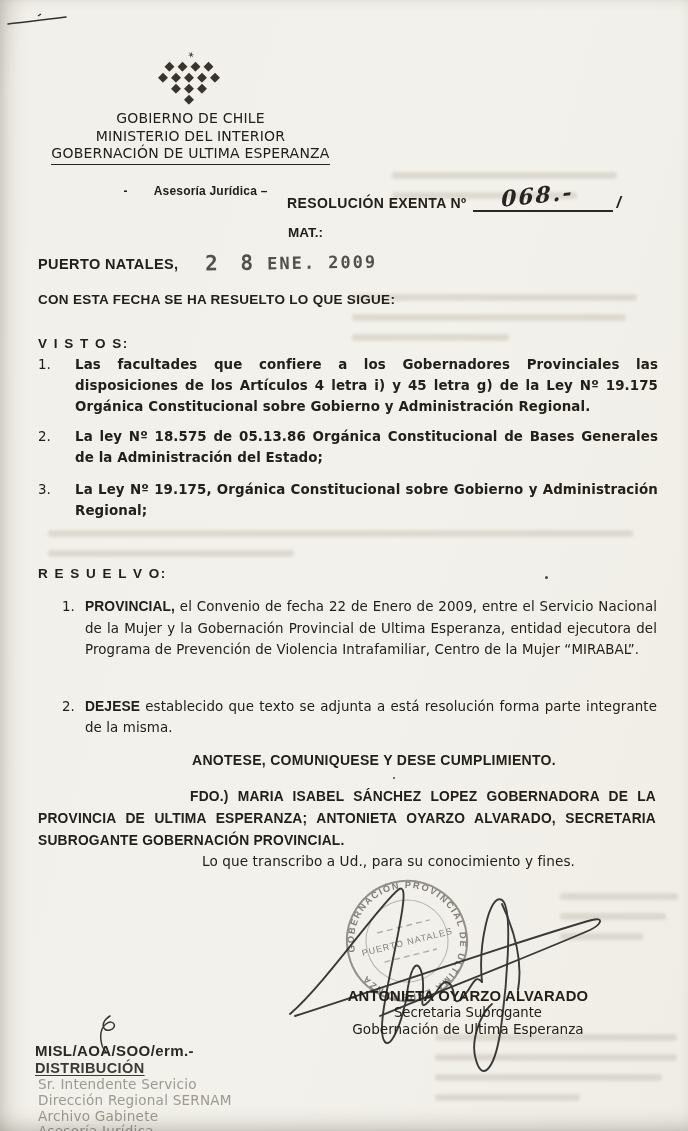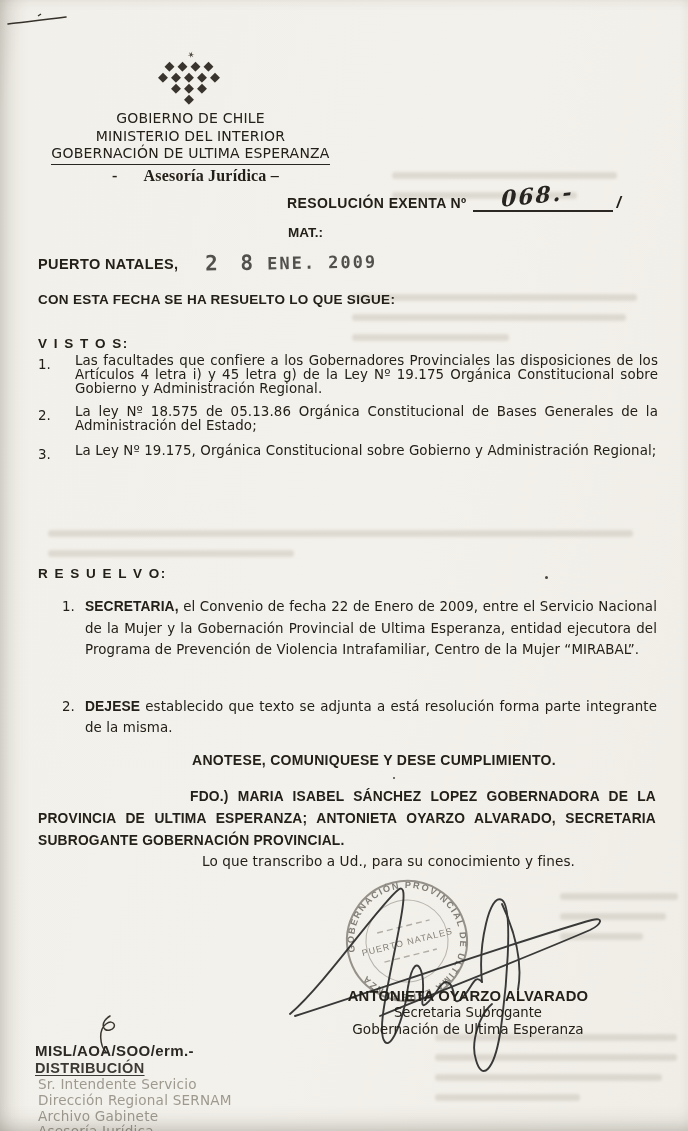--- a/index.html
+++ b/index.html
@@ -22,21 +22,21 @@
   }
   .b{font-family:"Liberation Sans", sans-serif;font-weight:bold;}
   .abs{position:absolute;}
 
   
   .header{left:18px;top:50px;width:345px;text-align:center;line-height:17.5px;font-size:14px;letter-spacing:.2px;}
   .logo{margin:0 auto 6px auto;width:120px;line-height:10px;color:#39342e;text-align:center;}
   .logo .lr{font-size:13px;letter-spacing:3px;white-space:nowrap;}
   .logo .topmark{font-size:9px;letter-spacing:0;display:block;transform:rotate(18deg);color:#4a453e;}
   .office{display:inline-block;border-bottom:1.6px solid #2a2722;padding-bottom:1px;}
-  .dept{font-family:Liberation Serif, serif;font-weight:bold;font-size:16px;margin-top:2px;}
+  .dept{font-family:Liberation Sans, sans-serif;font-weight:bold;font-size:12px;margin-top:18px;}
   .dept .dash{font-weight:bold;padding:0 26px 0 10px;}
 
   
   .resline{left:287px;top:192px;font-size:14px;white-space:nowrap;}
   .resline .lbl{letter-spacing:.4px;}
   .numwrap{display:inline-block;position:relative;width:140px;border-bottom:2px solid #2b2823;height:18px;vertical-align:bottom;margin-left:6px;}
   .hand-num{position:absolute;left:28px;top:-10px;font-family:"DejaVu Serif",serif;font-style:italic;font-size:22px;letter-spacing:2px;color:#262320;transform:rotate(-6deg) skewX(-6deg);}
   .resline .slash{font-weight:bold;font-style:italic;margin-left:4px;font-size:16px;}
   .matline{left:288px;top:225px;font-size:13.5px;display:flex;align-items:flex-end;}
   .matline .mat-val{margin-left:56px;font-family:"DejaVu Sans",sans-serif;font-weight:normal;font-size:13.5px;letter-spacing:.2px;}
@@ -47,21 +47,21 @@
   .datestamp .dd{font-size:21px;font-weight:bold;letter-spacing:5px;}
   .datestamp .dm{font-size:17px;letter-spacing:2px;}
 
   .introline{left:38px;top:292px;font-size:13.5px;letter-spacing:.3px;}
   .section-h{font-size:13.5px;letter-spacing:1.5px;}
 
   
   .vistos-list{left:38px;top:354px;width:620px;}
   .vitem{display:flex;margin-bottom:10px;}
   .vitem .num{width:37px;flex:0 0 37px;font-size:13.4px;line-height:21px;}
-  .vitem .txt{flex:1;font-size:13.4px;line-height:14px;text-align:justify;letter-spacing:.1px;}
+  .vitem .txt{flex:1;font-size:13.4px;line-height:21px;text-align:justify;letter-spacing:.1px;font-weight:bold;}
   .vitem.gap1{margin-bottom:11px;}
 
   
   .res-list{left:62px;top:596px;width:595px;}
   .ritem{display:flex;margin-bottom:13px;}
   .ritem .num{width:23px;flex:0 0 23px;font-size:13.4px;line-height:21.5px;}
   .ritem .txt{flex:1;font-size:13.4px;line-height:21.5px;text-align:justify;letter-spacing:.1px;}
   .ritem .lead{font-family:"Liberation Sans",sans-serif;font-weight:bold;font-size:13.8px;}
   .ritem.gap-big{margin-bottom:35px;}
 
@@ -166,21 +166,21 @@
     <div class="vitem">
       <span class="num">3.</span>
       <span class="txt">La Ley Nº 19.175, Orgánica Constitucional sobre Gobierno y Administración Regional;</span>
     </div>
   </div>
 
   <div class="abs section-h b" style="left:38px;top:566px;">R E S U E L V O:</div>
   <div class="abs res-list">
     <div class="ritem gap-big">
       <span class="num">1.</span>
-      <span class="txt"><span class="lead">SECRETARIA,</span> <span>el Convenio de fecha 22 de Enero de 2009, entre el Servicio Nacional de la Mujer y la Gobernación Provincial de Ultima Esperanza, entidad ejecutora del Programa de Prevención de Violencia Intrafamiliar, Centro de la Mujer “MIRABAL”.</span></span>
+      <span class="txt"><span class="lead">PROVINCIAL,</span> <span>el Convenio de fecha 22 de Enero de 2009, entre el Servicio Nacional de la Mujer y la Gobernación Provincial de Ultima Esperanza, entidad ejecutora del Programa de Prevención de Violencia Intrafamiliar, Centro de la Mujer “MIRABAL”.</span></span>
     </div>
     <div class="ritem">
       <span class="num">2.</span>
       <span class="txt"><span class="lead">DEJESE</span> <span>establecido que  texto se adjunta a está resolución forma parte integrante de la misma.</span></span>
     </div>
   </div>
 
   <div class="abs fdo b">FDO.) MARIA ISABEL SÁNCHEZ LOPEZ GOBERNADORA DE LA PROVINCIA DE ULTIMA ESPERANZA; ANTONIETA OYARZO ALVARADO, SECRETARIA SUBROGANTE GOBERNACIÓN PROVINCIAL.</div>
   <div class="abs closingline b">ANOTESE, COMUNIQUESE Y DESE CUMPLIMIENTO.</div>
   <div class="abs transcribe">Lo que transcribo a Ud., para su conocimiento y fines.</div>

